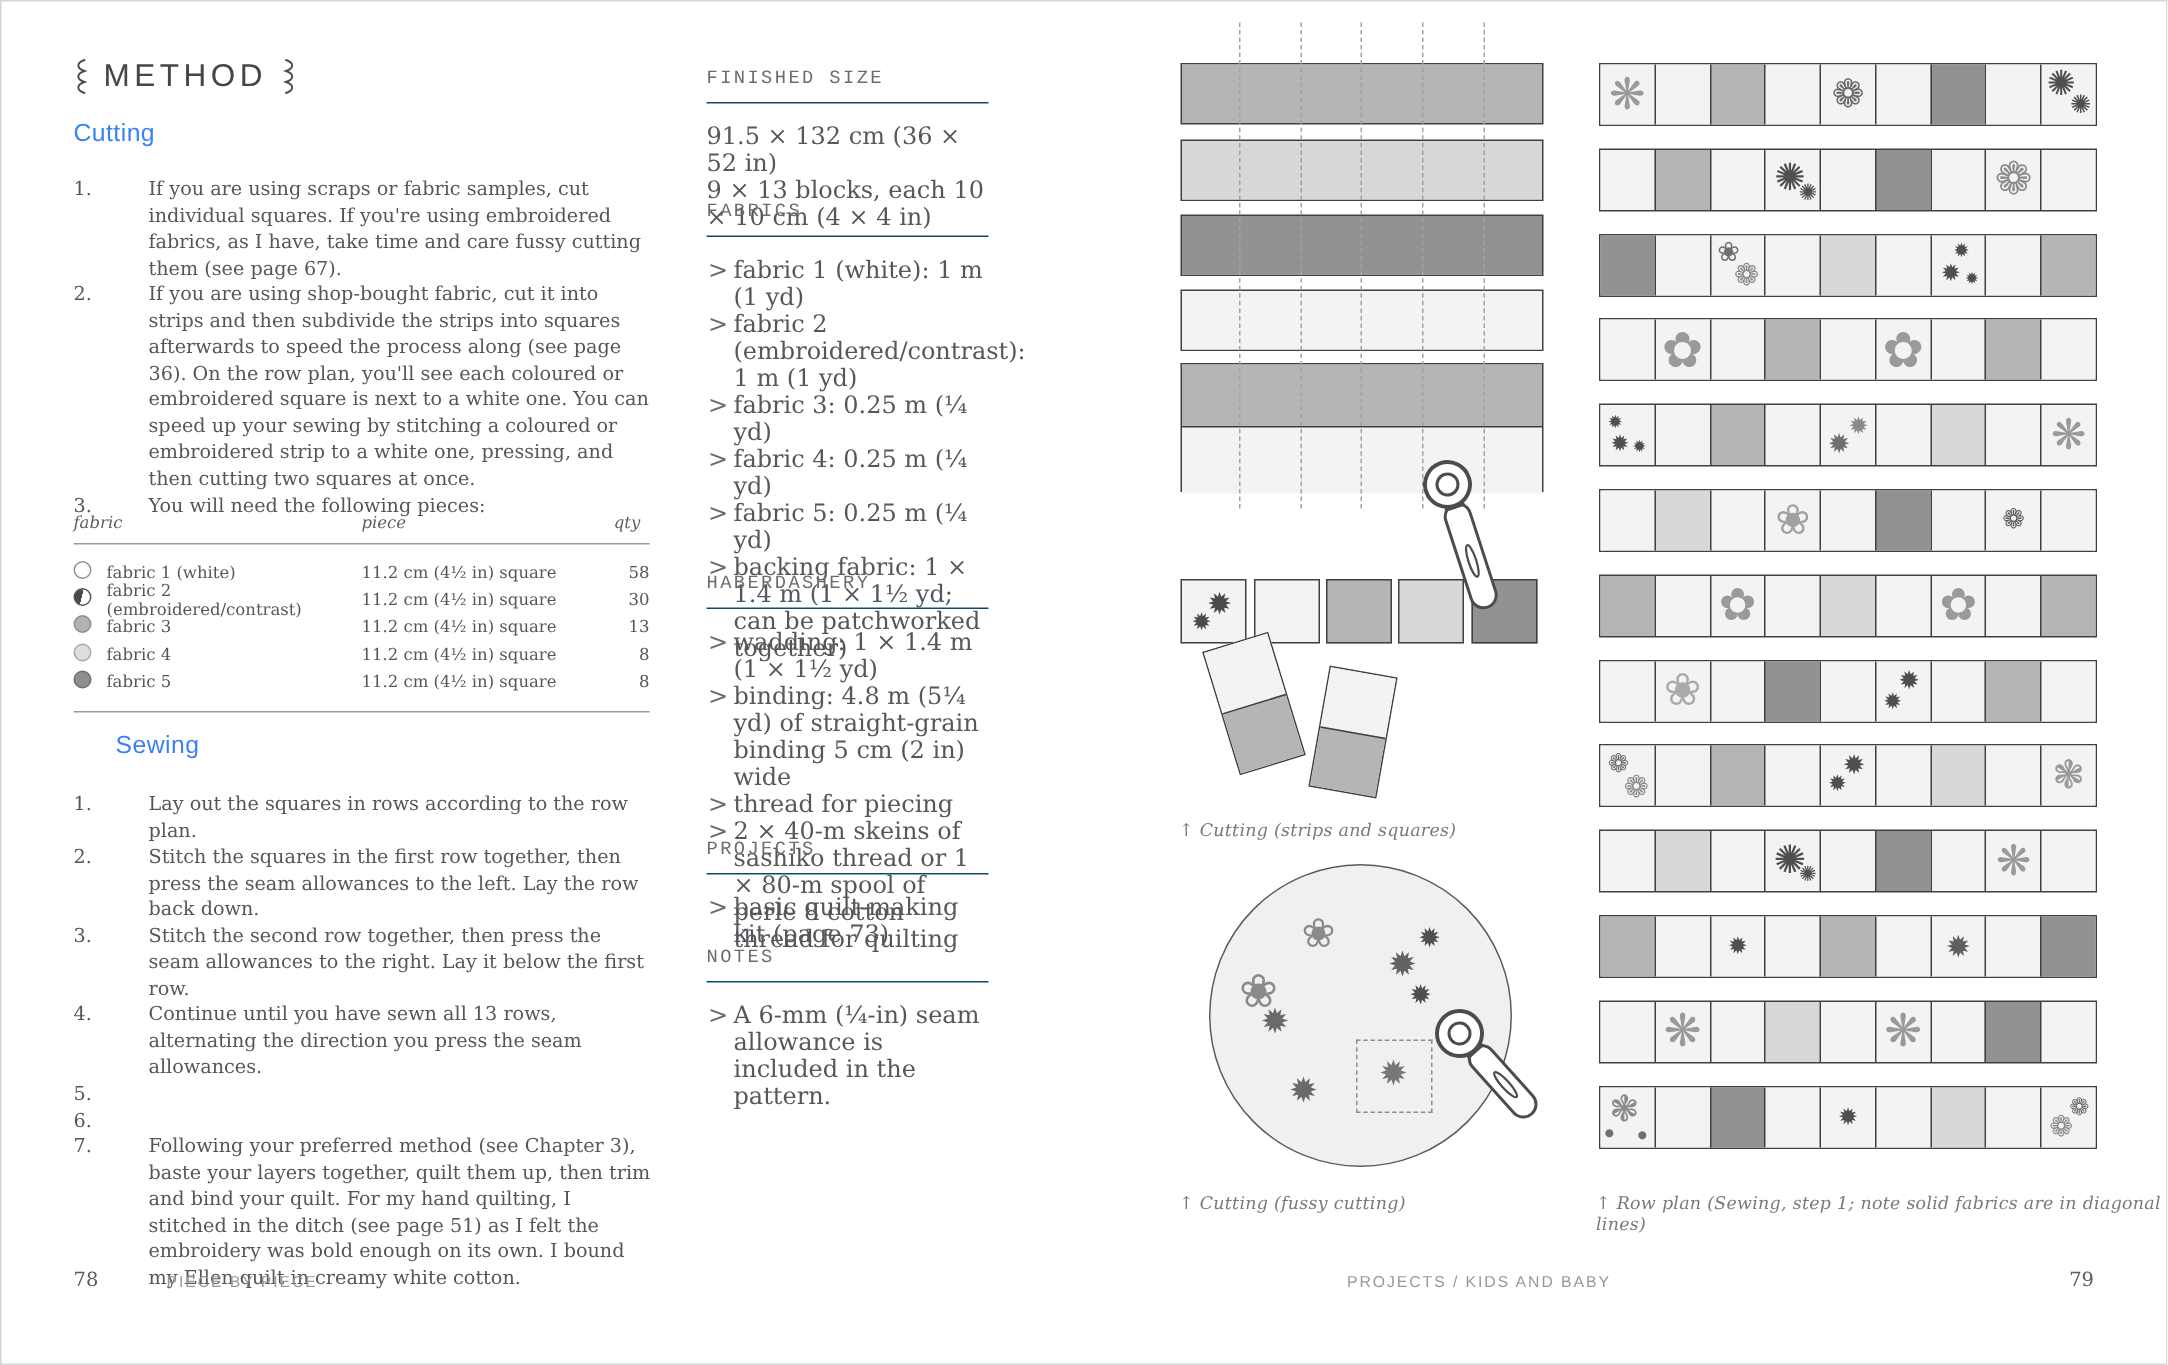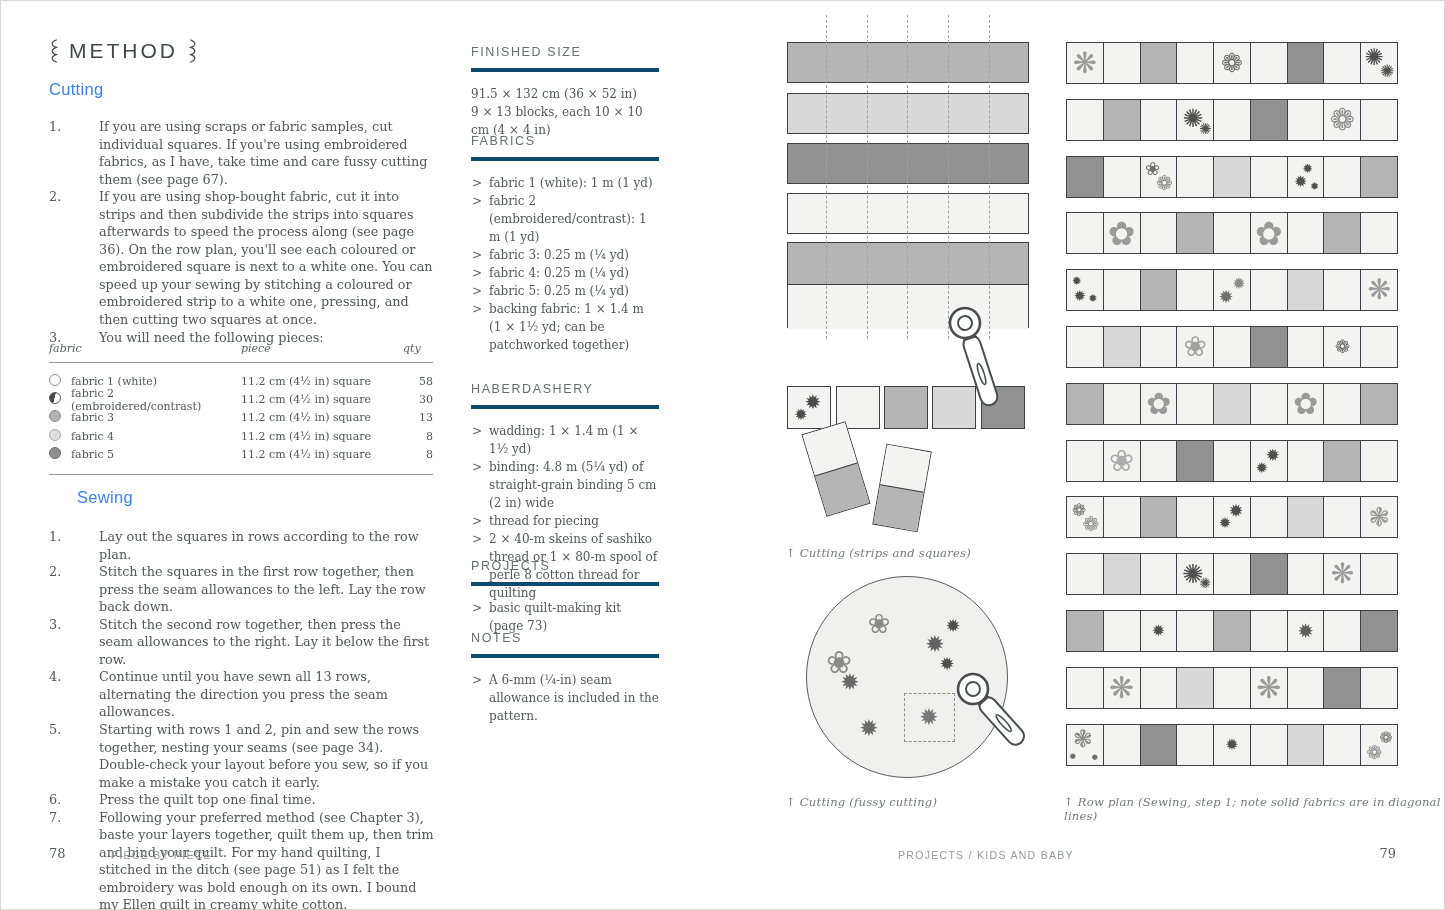--- a/index.html
+++ b/index.html
@@ -28,35 +28,35 @@
   
   .ftable { position:absolute; left:48px; top:329px; width:384px; font-size:11px; color:#54565a;margin-top:12px; }
   .ftable .thead { display:flex; font-style:italic; color:#5c5e62;
                    padding-bottom:7px; border-bottom:1px solid #9a9a9a; }
   .ftable .tbody { padding-top:9px; border-bottom:1px solid #9a9a9a; padding-bottom:10px; }
   .trow { display:flex; align-items:center; height:18.4px; }
   .cell-swatch { flex:0 0 22px; }
   .cell-label  { flex:1 1 auto; }
   .cell-piece  { flex:0 0 162px; }
   .cell-qty    { flex:0 0 30px; text-align:right; }
-  .h-label { flex:1 1 auto; } .h-piece { flex:0 0 162px; } .h-qty { flex:0 0 30px; text-align:left; }
+  .h-label { flex:1 1 auto; } .h-piece { flex:0 0 162px; } .h-qty { flex:0 0 30px; text-align:center; }
   .swatch { width:12px; height:12px; border-radius:50%; border:1px solid #8f8f8f; display:inline-block; }
   .swatch.outline { background:#fff; }
   .swatch.half { background:linear-gradient(105deg,#4a4a4a 46%,#ffffff 46%); border-color:#555; }
   .swatch.solid-medium { background:#b2b2b2; }
   .swatch.solid-light  { background:#dedede; border-color:#a8a8a8; }
   .swatch.solid-dark   { background:#8f8f8f; border-color:#6f6f6f; }
 
   
   .spec { position:absolute; left:470px; width:188px; }
   #spec-finished { top:44px; } #spec-fabrics { top:133px; } #spec-haberdashery { top:381px; }
   #spec-equipment { top:558px; } #spec-notes { top:630px; }
-  .spec-head { font-family:Liberation Sans, sans-serif; font-size:12.5px; letter-spacing:1.6px;
-               color:#6a6d70; padding-bottom:9px; border-bottom:4px solid #0c4a6e; }
-  .spec-body { padding-top:13px; font-size:12px; line-height:18px; color:#55575b; }
+  .spec-head { font-family:Liberation Mono, monospace; font-size:12.5px; letter-spacing:1.6px;
+               color:#6a6d70; padding-bottom:9px; border-bottom:1px solid #0c4a6e; }
+  .spec-body { padding-top:13px; font-size:16px; line-height:18px; color:#55575b; }
   .spec-note { font-style:italic; color:#5c5e62; margin-bottom:14px; }
   .spec-item { display:flex; }
   .spec-item .mk { flex:0 0 18px; padding-left:1px; color:#6a6a6a; }
   .spec-item .itxt { flex:1; }
   .plain-line { padding:0; }
 
   
   #artwork { position:absolute; inset:0; }
   .abs { position:absolute; }
   .strip { border:1.4px solid #3e4043; }
@@ -176,25 +176,23 @@
       <div class="step">
         <span class="num">3.</span>
         <span class="stxt">Stitch the second row together, then press the seam allowances to the right. Lay it below the first row.</span>
       </div>
       <div class="step">
         <span class="num">4.</span>
         <span class="stxt">Continue until you have sewn all 13 rows, alternating the direction you press the seam allowances.</span>
       </div>
       <div class="step">
         <span class="num">5.</span>
-        <span class="stxt">Starting with rows 1 and 2, pin and sew the rows together, nesting your seams (see page 34). Double-check your layout before you sew, so if you make a mistake you catch it early.</span>
       </div>
       <div class="step">
         <span class="num">6.</span>
-        <span class="stxt">Press the quilt top one final time.</span>
       </div>
       <div class="step">
         <span class="num">7.</span>
         <span class="stxt">Following your preferred method (see Chapter 3), baste your layers together, quilt them up, then trim and bind your quilt. For my hand quilting, I stitched in the ditch (see page 51) as I felt the embroidery was bold enough on its own. I bound my Ellen quilt in creamy white cotton.</span>
       </div>
     </div>
 
   <div id="spec-finished" class="spec">
     <div class="spec-head">FINISHED SIZE</div>
     <div class="spec-body">

